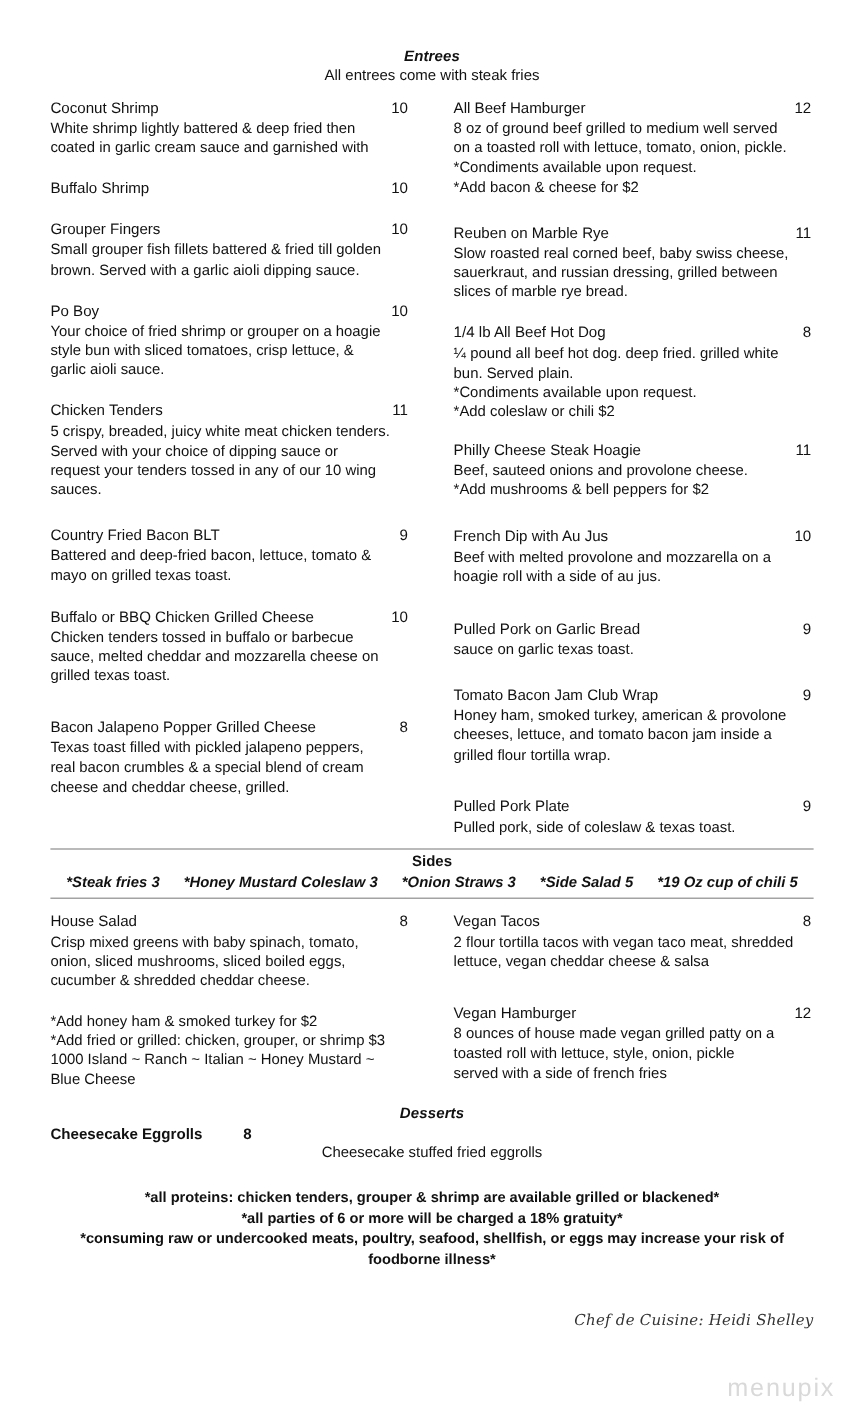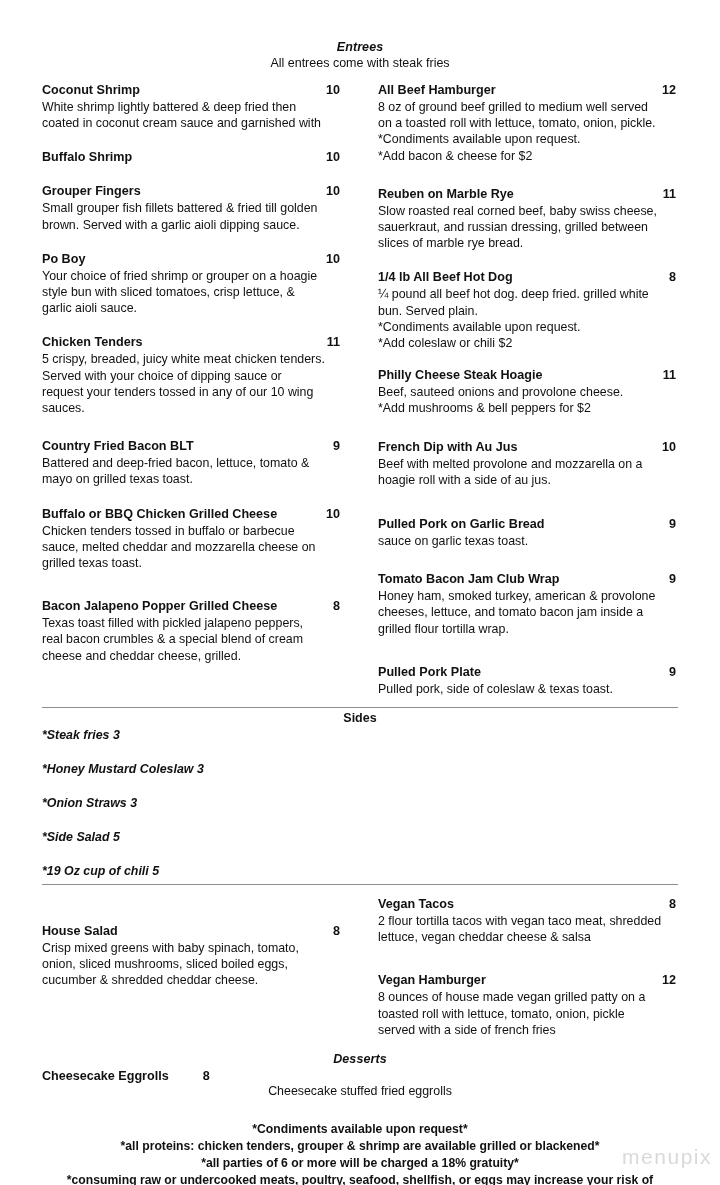--- a/index.html
+++ b/index.html
@@ -48,21 +48,21 @@
   }
   .col { width: 298px; }
 
   
   .item { margin-bottom: 14px; }
   .item:last-child { margin-bottom: 0; margin-top: 27px; }
 
   .item-head {
     display: flex;
     align-items: flex-start;
-    font-weight: bold;
+    font-weight: normal;
     font-size: 12.6px;
     line-height: 16px;
   }
   .item-name { white-space: nowrap; }
   .item-dots { flex: 1 1 auto; min-width: 8px; }
   .item-price { white-space: nowrap; }
 
   .item-desc {
     font-size: 12.4px;
     line-height: 16.2px;
@@ -96,21 +96,20 @@
   .sides-line {
     display: flex;
     justify-content: center;
     gap: 20px;
     font-weight: bold;
     font-style: italic;
     font-size: 12.4px;
     margin-top: 3px;
     margin-bottom: 6px;
     white-space: nowrap;
-    flex-direction: column;
   }
 
   .salad-cols { margin-top: 11px; }
 
   .addons {
     font-size: 12.4px;
     line-height: 16.2px;
     margin-top: 17px;
   }
   .addons div { white-space: nowrap; }
@@ -143,21 +142,21 @@
     font-family: "DejaVu Serif", serif;
     font-style: italic;
     font-size: 12.5px;
     color: #333333;
     margin-top: 34px;
     letter-spacing: .2px;
   }
 
   .watermark {
     position: absolute;
-    right: 8px;
+    right: 24px;
     bottom: 16px;
     font-size: 21px;
     letter-spacing: 1.5px;
     color: #d9d9d9;
     font-family: "Liberation Sans", sans-serif;
     user-select: none;
   }
 </style>
 </head>
 <body>
@@ -174,21 +173,21 @@
     <div class="col">
 
       <div class="item sp-0">
         <div class="item-head">
           <span class="item-name">Coconut Shrimp</span>
           <span class="item-dots"></span>
           <span class="item-price">10</span>
         </div>
         <div class="item-desc">
           <div>White shrimp lightly battered &amp; deep fried then</div>
-          <div>coated in coconut cream sauce and garnished with</div>
+          <div>coated in garlic cream sauce and garnished with</div>
         </div>
       </div>
 
       <div class="item sp-a">
         <div class="item-head">
           <span class="item-name">Buffalo Shrimp</span>
           <span class="item-dots"></span>
           <span class="item-price">10</span>
         </div>
       </div>
@@ -399,20 +398,26 @@
           <span class="item-dots"></span>
           <span class="item-price">8</span>
         </div>
         <div class="item-desc">
           <div>Crisp mixed greens with baby spinach, tomato,</div>
           <div>onion, sliced mushrooms, sliced boiled eggs,</div>
           <div>cucumber &amp; shredded cheddar cheese.</div>
         </div>
       </div>
 
+      <div class="addons">
+        <div>*Add honey ham &amp; smoked turkey for $2</div>
+        <div>*Add fried or grilled: chicken, grouper, or shrimp $3</div>
+        <div>1000 Island ~ Ranch ~ Italian ~ Honey Mustard ~</div>
+        <div>Blue Cheese</div>
+      </div>
 
     </div>
 
     <div class="col">
 
       <div class="item sp-0">
         <div class="item-head">
           <span class="item-name">Vegan Tacos</span>
           <span class="item-dots"></span>
           <span class="item-price">8</span>
@@ -424,39 +429,38 @@
       </div>
 
       <div class="item sp-a">
         <div class="item-head">
           <span class="item-name">Vegan Hamburger</span>
           <span class="item-dots"></span>
           <span class="item-price">12</span>
         </div>
         <div class="item-desc">
           <div>8 ounces of house made vegan grilled patty on a</div>
-          <div>toasted roll with lettuce, tomato, onion, pickle</div>
+          <div>toasted roll with lettuce, style, onion, pickle</div>
           <div>served with a side of french fries</div>
         </div>
       </div>
 
     </div>
   </div>
 
   <div class="desserts-head">
     <div class="section-title">Desserts</div>
     <div class="dessert-item">
       <span>Cheesecake Eggrolls</span>
       <span>8</span>
     </div>
     <div class="dessert-desc">Cheesecake stuffed fried eggrolls</div>
   </div>
 
   <div class="notes">
-    <div>*Condiments available upon request*</div>
     <div>*all proteins: chicken tenders, grouper &amp; shrimp are available grilled or blackened*</div>
     <div>*all parties of 6 or more will be charged a 18% gratuity*</div>
     <div>*consuming raw or undercooked meats, poultry, seafood, shellfish, or eggs may increase your risk of</div>
     <div>foodborne illness*</div>
   </div>
 
   <div class="chef">Chef de Cuisine: Heidi Shelley</div>
 
   <div class="watermark">menupix</div>
 

